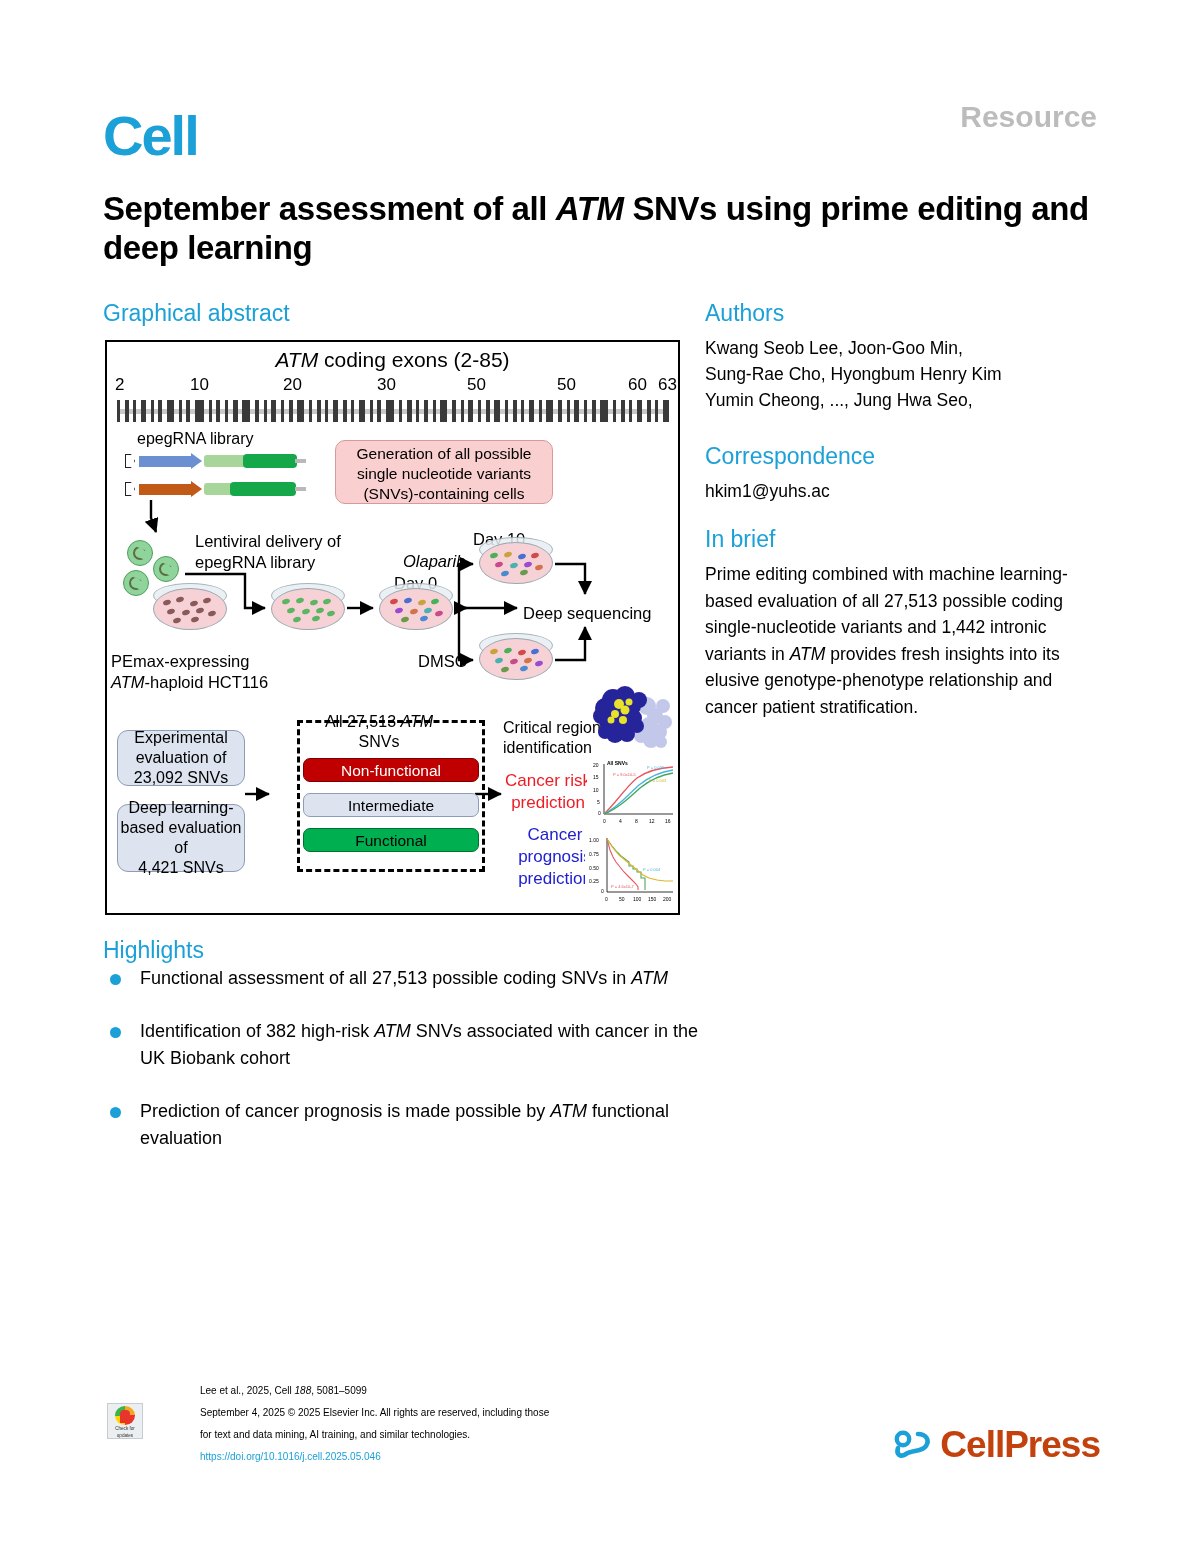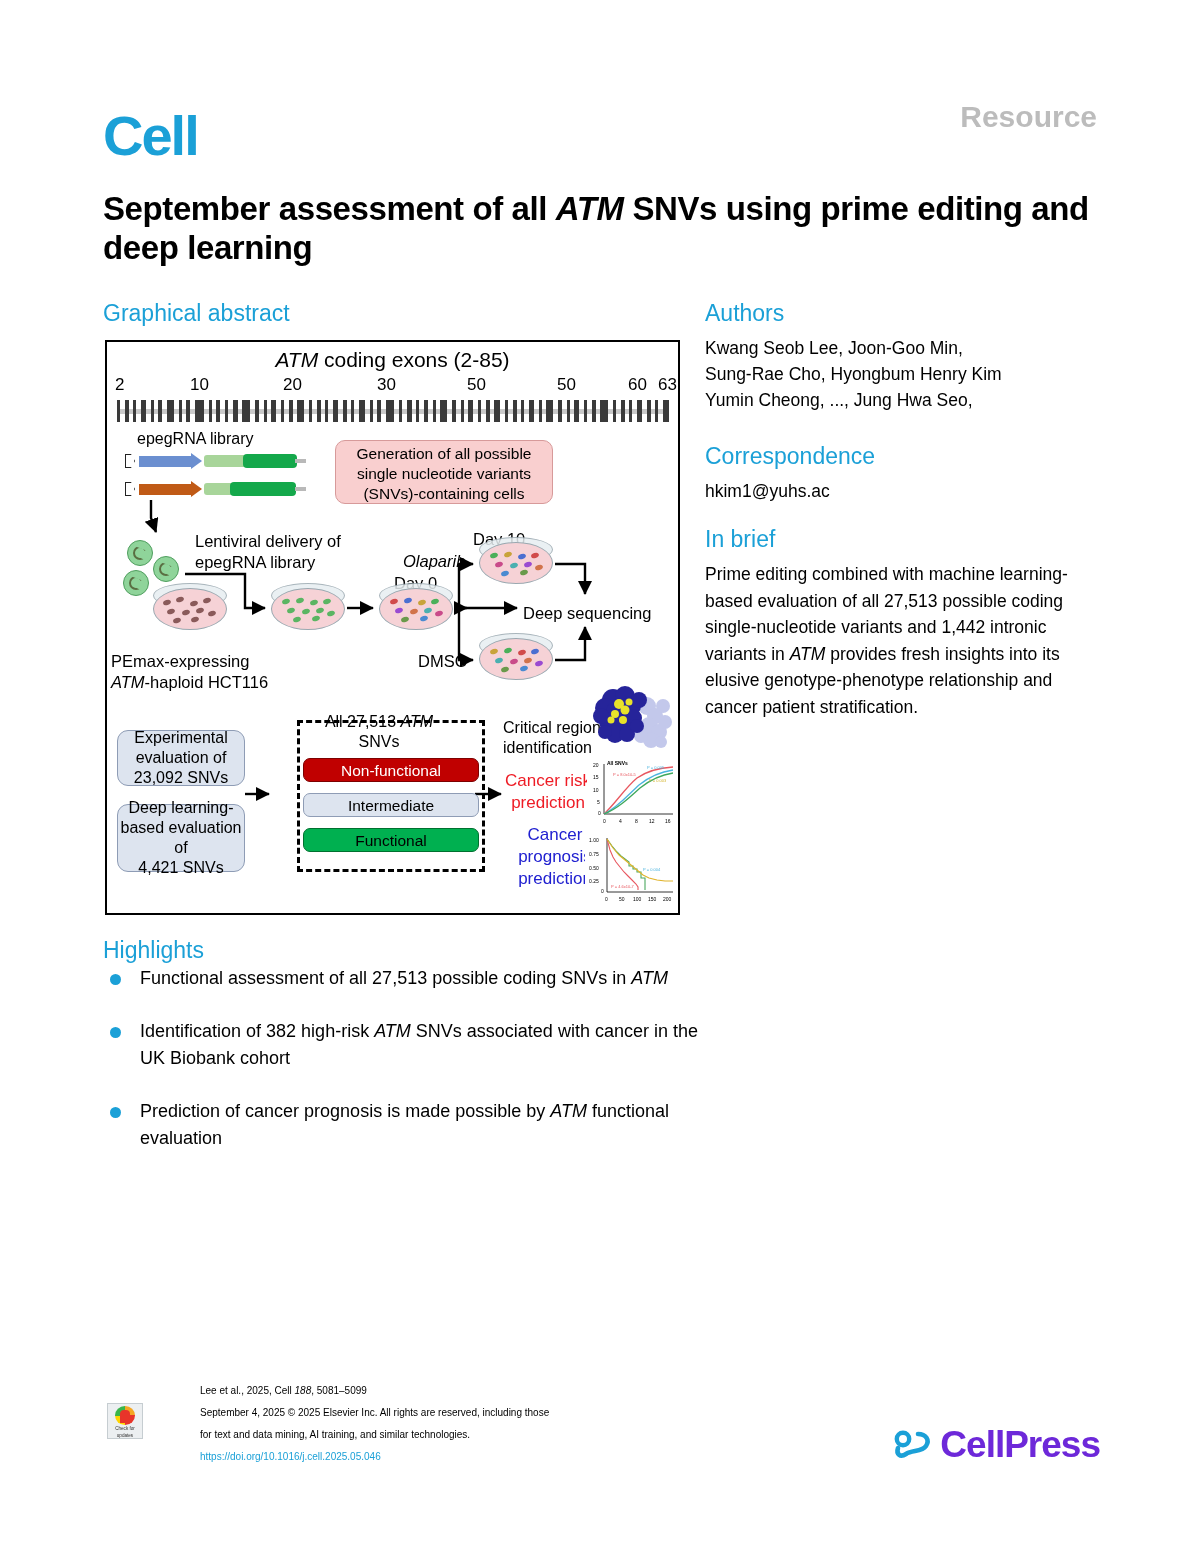--- a/index.html
+++ b/index.html
@@ -197,21 +197,21 @@
 
   .footer-text {
     position:absolute; left:200px; top:1380px; width:640px;
     font-size:10px; line-height:22px;
   }
   .footer-text i { font-style:italic; }
   .doi { color:#1ba0d7; }
 
   .cp-logo { position:absolute; right:100px; top:1424px; display:flex; align-items:center; }
   .cp-logo .cp-txt {
-    font-size:37px; font-weight:bold; color:#6d28d9; letter-spacing:-1px;
+    font-size:37px; font-weight:bold; color:#c2410c; letter-spacing:-1px;
     font-family:"Liberation Sans", sans-serif;
   }
 </style>
 </head>
 <body>
 
 <div class="page">
 
   <div class="cell-logo">Cell</div>
   <div class="resource">Resource</div>

